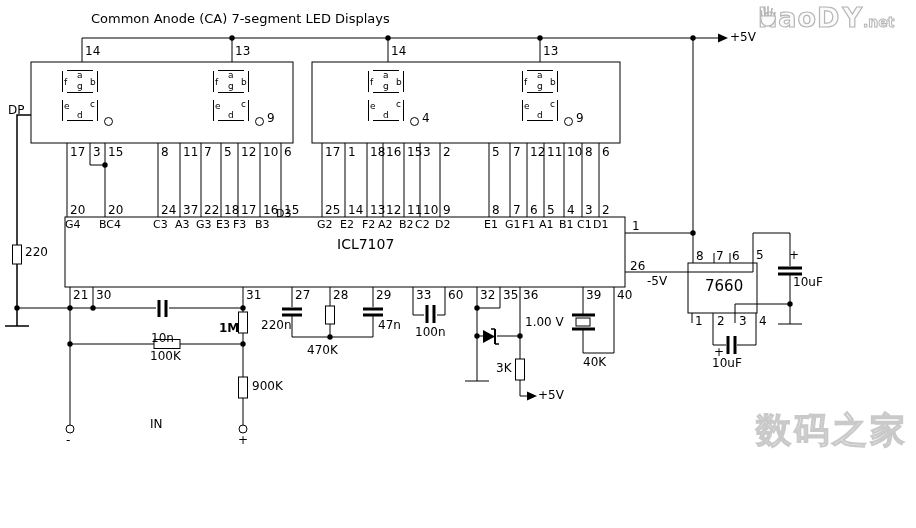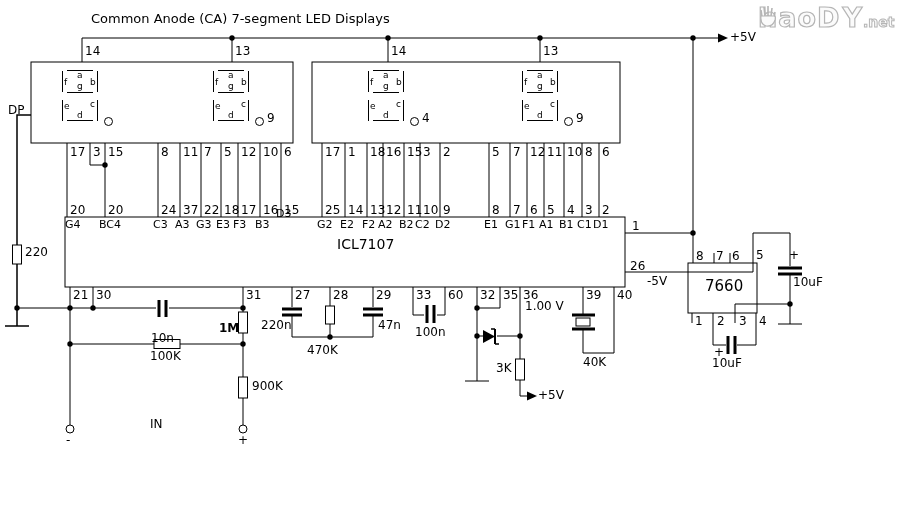--- a/index.html
+++ b/index.html
@@ -137,20 +137,21 @@
         <path d="M4,13 L3,6 M7,12 L6,3 M10,12 L10,2 M13,12 L14,4 M16,14 L17,8"></path>
         <path d="M3,12 Q2,20 8,22 Q15,23 17,16 Q18,12 16,12 L4,12 Z" stroke-width="1.2"></path>
       </g>
     </svg>
   </span>
   <span class="big">Y</span>
   <span class="net">.net</span>
 </div>
 
 <div class="wm">
+  <div class="l1">数码之家</div>
 </div>
 
 <div>
     <span class="lbl icname" style="left: 308px; top: 237px; margin-left: 29px;">ICL7107</span>
     <span class="lbl pumpname" style="left: 705px; top: 279px;">7660</span>
     <span class="lbl" style="left: 730px; top: 31px;">+5V</span>
     <span class="lbl" style="left: 538px; top: 389px;">+5V</span>
     <span class="lbl" style="left: 647px; top: 275px;">-5V</span>
     <span class="lbl" style="left: 85px; top: 45px;">14</span>
     <span class="lbl" style="left: 235px; top: 45px;">13</span>
@@ -252,21 +253,21 @@
     <span class="lbl" style="left: 8px; top: 104px;">DP</span>
     <span class="lbl" style="left: 25px; top: 246px;">220</span>
     <span class="lbl" style="left: 151px; top: 332px; text-align: right;">10n</span>
     <span class="lbl" style="left: 219px; top: 322px; font-weight: bold;">1M</span>
     <span class="lbl" style="left: 150px; top: 350px;">100K</span>
     <span class="lbl" style="left: 252px; top: 380px;">900K</span>
     <span class="lbl" style="left: 261px; top: 319px;">220n</span>
     <span class="lbl" style="left: 307px; top: 344px;">470K</span>
     <span class="lbl" style="left: 378px; top: 319px;">47n</span>
     <span class="lbl" style="left: 415px; top: 326px;">100n</span>
-    <span class="lbl" style="left: 525px; top: 300px;">1.00 V</span>
+    <span class="lbl" style="left: 525px; top: 316px;">1.00 V</span>
     <span class="lbl" style="left: 496px; top: 362px;">3K</span>
     <span class="lbl" style="left: 583px; top: 356px;">40K</span>
     <span class="lbl" style="left: 789px; top: 249px;">+</span>
     <span class="lbl" style="left: 793px; top: 276px;">10uF</span>
     <span class="lbl" style="left: 714px; top: 346px;">+</span>
     <span class="lbl" style="left: 712px; top: 357px;">10uF</span>
     <span class="lbl" style="left: 150px; top: 418px;">IN</span>
     <span class="lbl" style="left: 66px; top: 434px;">-</span>
     <span class="lbl" style="left: 238px; top: 434px;">+</span>
   </div>

